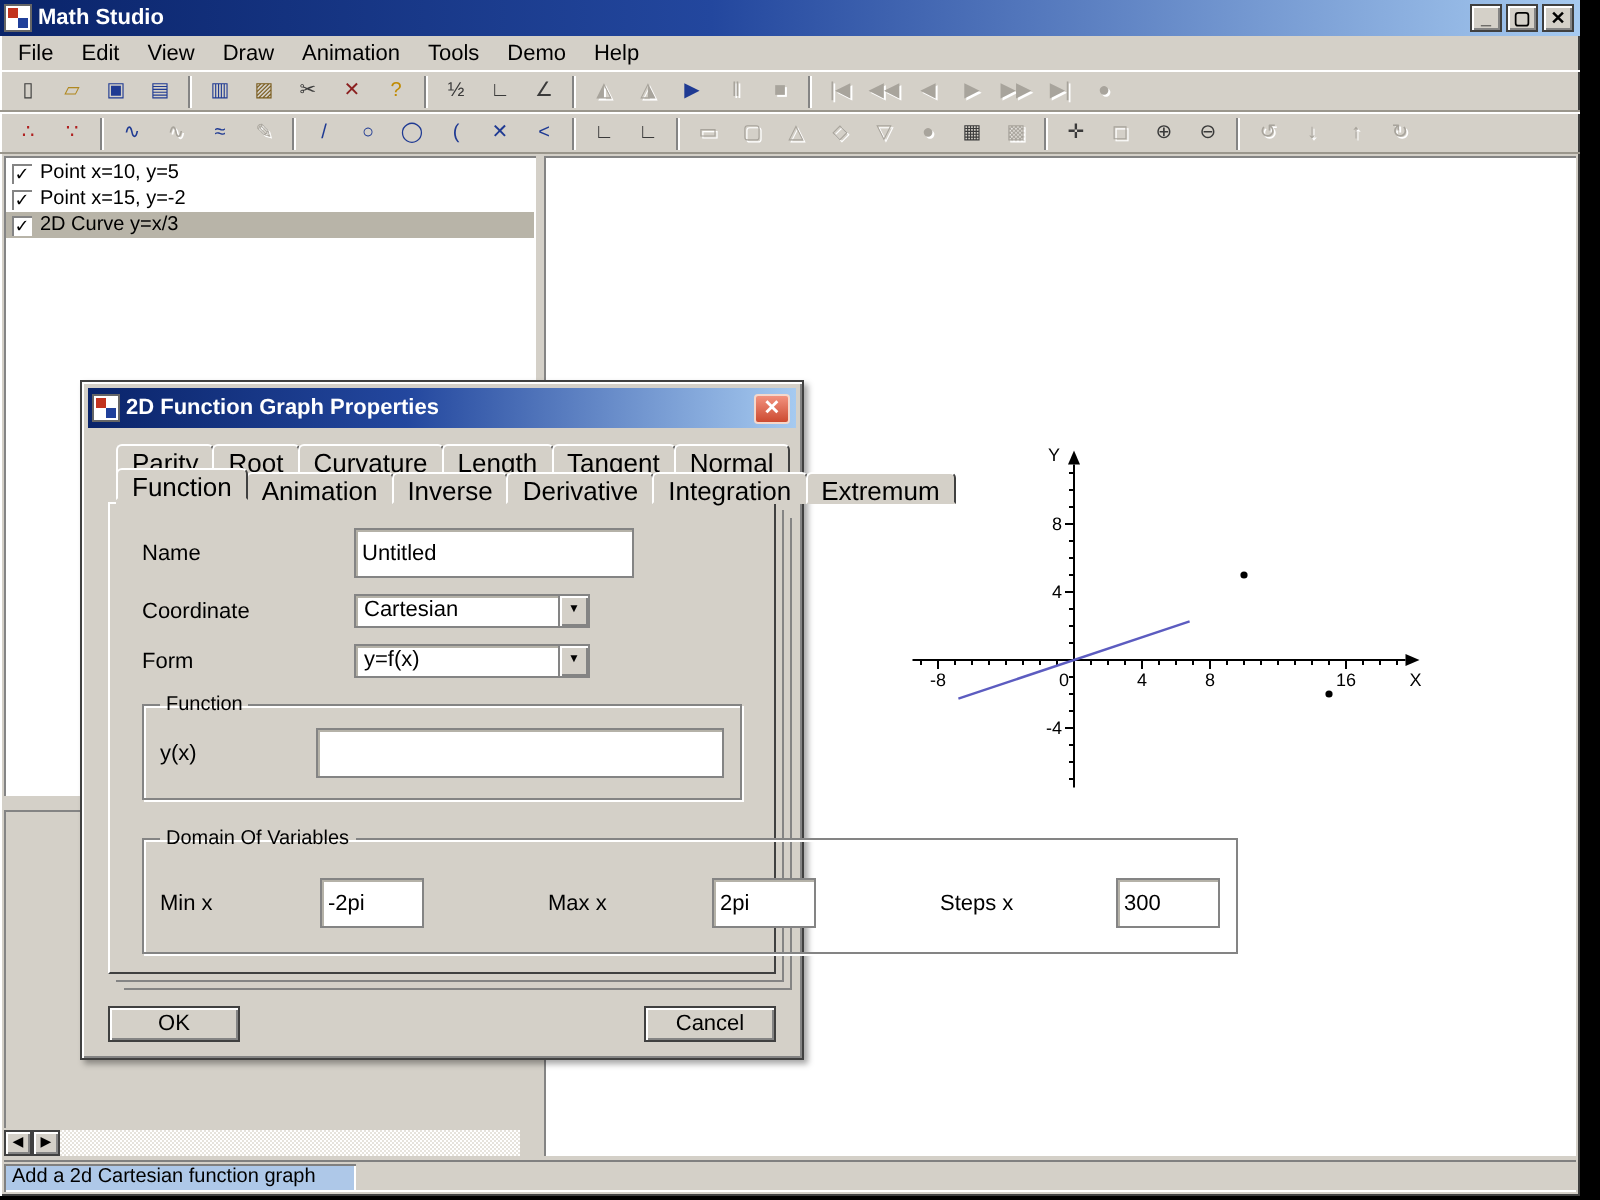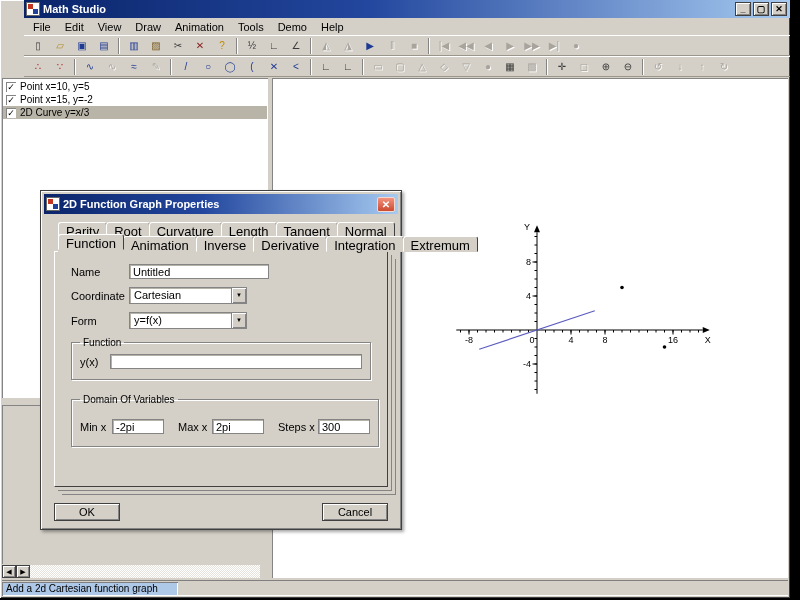--- a/index.html
+++ b/index.html
@@ -1,21 +1,21 @@
 <!DOCTYPE html>
 <html><head>
 <meta charset="utf-8">
 <style>
   * { box-sizing: border-box; margin: 0; padding: 0; }
   html,body { width:800px; height:600px; overflow:hidden; background:#000;
     font-family:"Liberation Sans", sans-serif; font-size:11px; color:#000; }
 
   .app { position:absolute; left:0; top:0; width:790px; height:598px;
     background:#d4d0c8;
-    box-shadow: inset 1px 1px 0 #fff, inset -1px -1px 0 #404040; padding-left: 24px; }
+    box-shadow: inset 1px 1px 0 #fff, inset -1px -1px 0 #404040; }
 
   
   .titlebar { height:18px; display:flex; align-items:center; gap:4px; padding:0 3px;
     background:linear-gradient(90deg,#0a246a 0%,#23479e 45%,#a6caf0 100%);
     color:#fff; font-weight:bold; }
   .app-icon { width:12px; height:12px; background:#fff; position:relative; flex:0 0 auto;
     box-shadow:0 0 0 1px #666; }
   .app-icon::before { content:""; position:absolute; left:1px; top:1px; width:5px; height:5px; background:#c23420; }
   .app-icon::after  { content:""; position:absolute; right:1px; bottom:1px; width:5px; height:5px; background:#20409a; }
   .winbtns { margin-left:auto; display:flex; gap:2px; }
@@ -80,23 +80,23 @@
   .tab { padding:1px 7px 2px; font-size:13px; background:#d4d0c8;
     border:1px solid; border-color:#fff #404040 #d4d0c8 #fff;
     border-radius:3px 3px 0 0; margin-right:-1px; height:15px; }
   .tab-row.front { margin-top:-1px; z-index:2; }
   .tab-row.front .tab { height:16px; }
   .tab.active { z-index:3; height:18px; margin-top:-2px; font-weight:normal;
     border-bottom:1px solid #d4d0c8; box-shadow:0 2px 0 #d4d0c8; }
   .tab-page { position:relative; z-index:1; margin-top:-1px; height:236px; background:#d4d0c8;
     border:1px solid; border-color:#fff #404040 #404040 #fff; padding:12px 16px 0 16px;
     box-shadow: 3px 3px 0 #d4d0c8, 4px 4px 0 #848484, 7px 7px 0 #d4d0c8, 8px 8px 0 #848484; }
-  .frow { display:flex; align-items:center; margin-bottom:8px; }
+  .frow { display:flex; align-items:center; margin-bottom:8px;gap:48px; }
   .flabel { width:58px; flex:0 0 auto; }
-  input.text { height:15px; background:#fff; border:1px solid #848484;
+  input.text { height:25px; background:#fff; border:1px solid #848484;
     box-shadow: inset 1px 1px 0 #b5b2a8; padding:1px 3px; font:11px "Liberation Sans",sans-serif; }
   .select { width:118px; height:17px; background:#fff; border:1px solid #848484;
     box-shadow: inset 1px 1px 0 #b5b2a8; display:flex; align-items:stretch; }
   .select .val { flex:1; padding:1px 4px; line-height:13px; }
   .select .dd { width:15px; background:#d4d0c8; border-left:1px solid #848484;
     box-shadow: inset 1px 1px 0 #fff, inset -1px -1px 0 #848484;
     font-size:6px; line-height:14px; text-align:center; }
   fieldset.group { border:1px solid #848484; box-shadow: inset 1px 1px 0 #fff, 1px 1px 0 #fff;
     padding:6px 8px 8px 8px; margin-bottom:14px; }
   fieldset.group legend { font-size:10px; padding:0 3px; }

